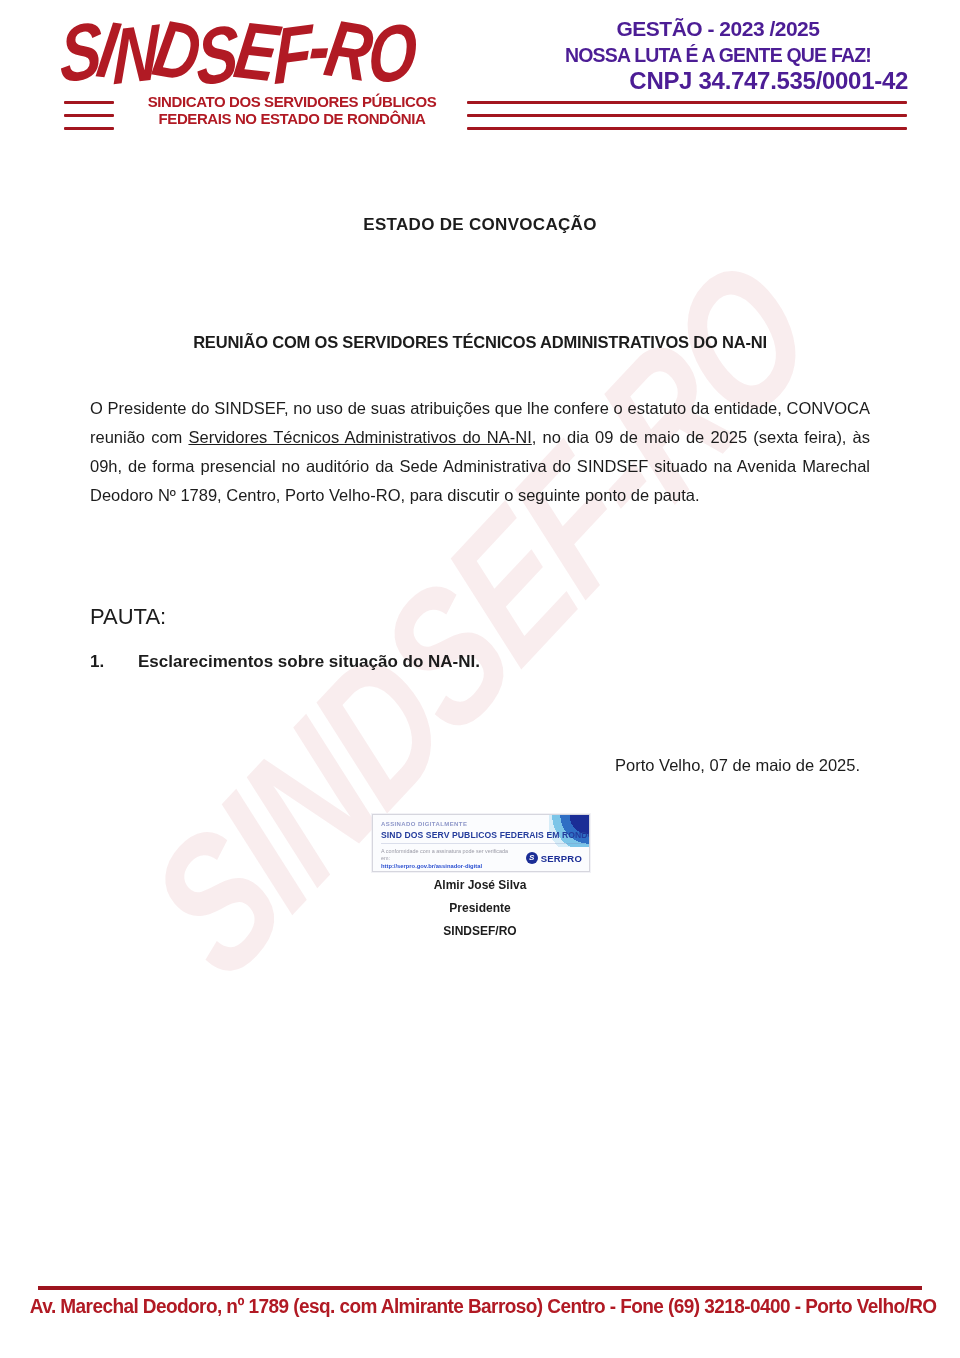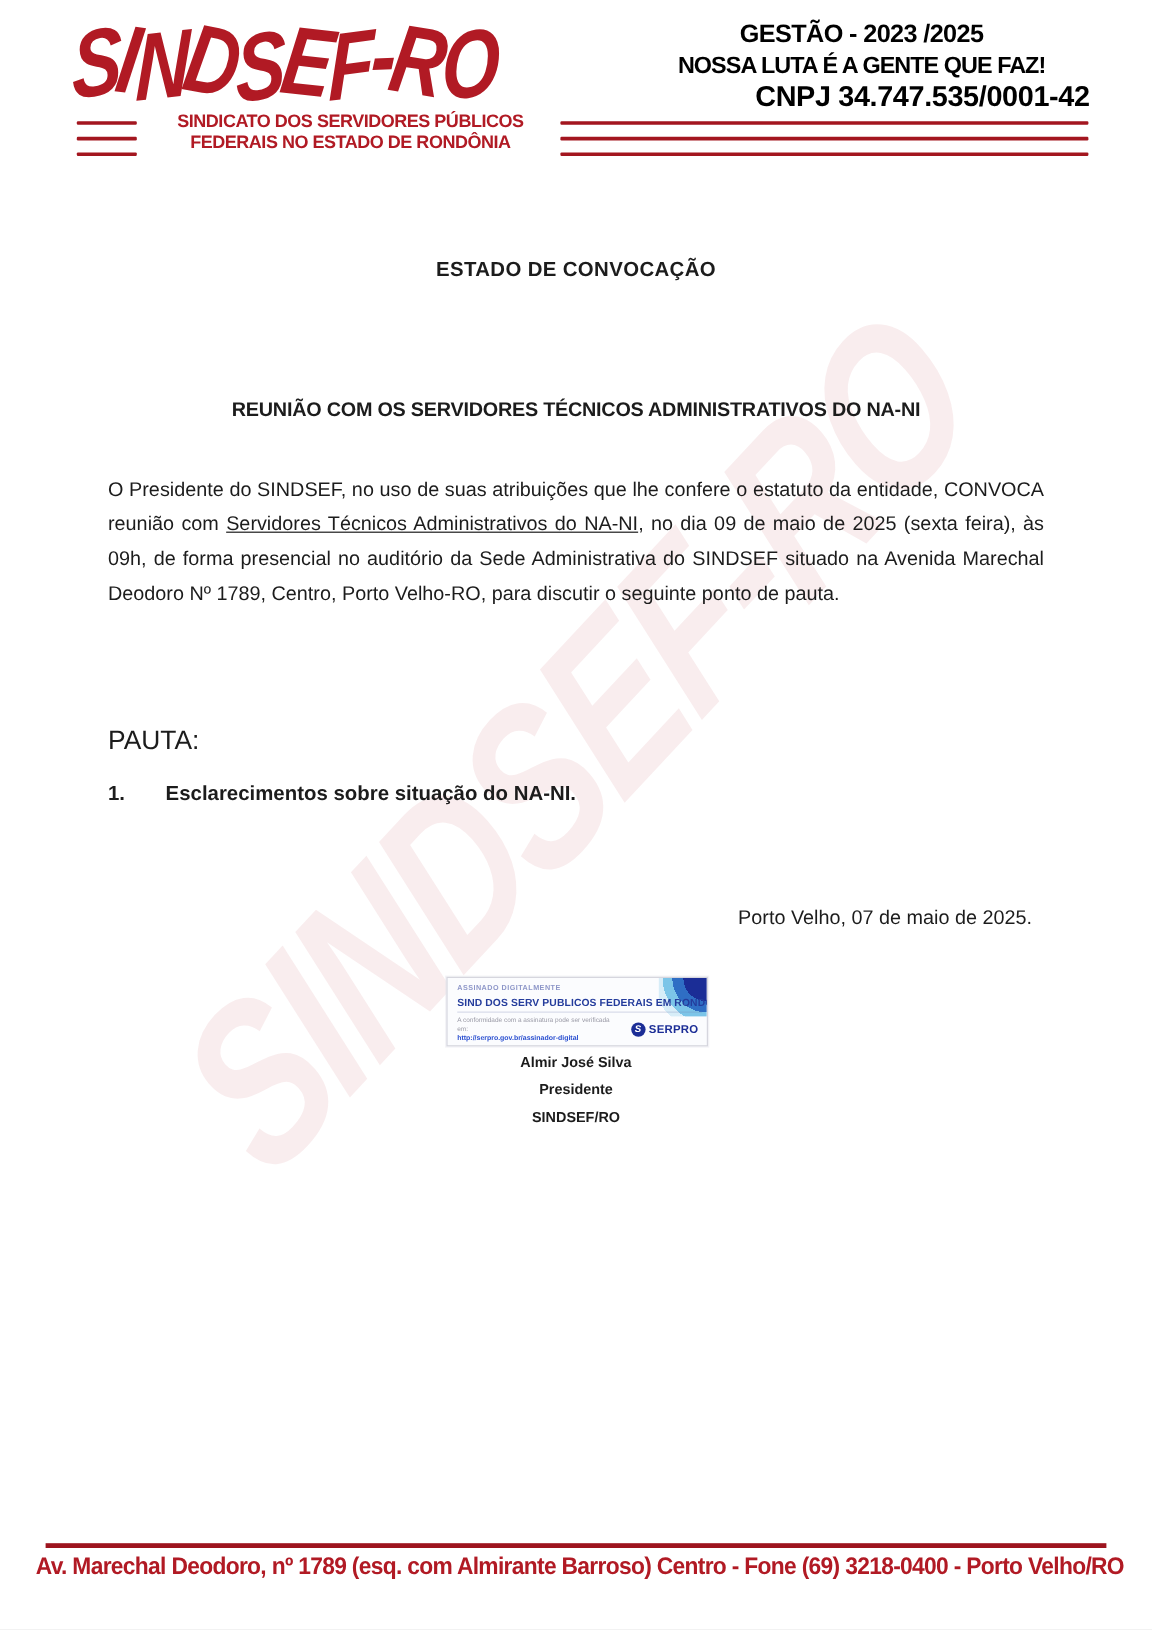--- a/index.html
+++ b/index.html
@@ -50,21 +50,21 @@
   .tl-right3 { left:405px; top:33px; right:0; }
   .tagline-text {
     position:absolute; left:58px; top:0; width:344px;
     text-align:center; color:#b11a24; font-weight:bold;
     font-size:15px; line-height:16.5px; letter-spacing:-0.4px;
     white-space:nowrap;
   }
 
   .header-right {
     position:absolute; right:52px; top:16px; width:380px;
-    text-align:center; color:#000000; font-weight:bold;
+    text-align:center; color:#4c1d95; font-weight:bold;
     z-index:2;
   }
   .hr-gestao { font-size:21px; line-height:26px; letter-spacing:-0.5px; }
   .hr-slogan { font-size:19.5px; line-height:26px; letter-spacing:-0.8px; }
   .hr-cnpj   { font-size:24px;   line-height:26px; letter-spacing:-0.3px;text-align:right; }
 
   
   .doc-title {
     position:absolute; left:0; width:100%; top:215px;
     text-align:center; font-weight:bold; font-size:17px; letter-spacing:0.3px;

